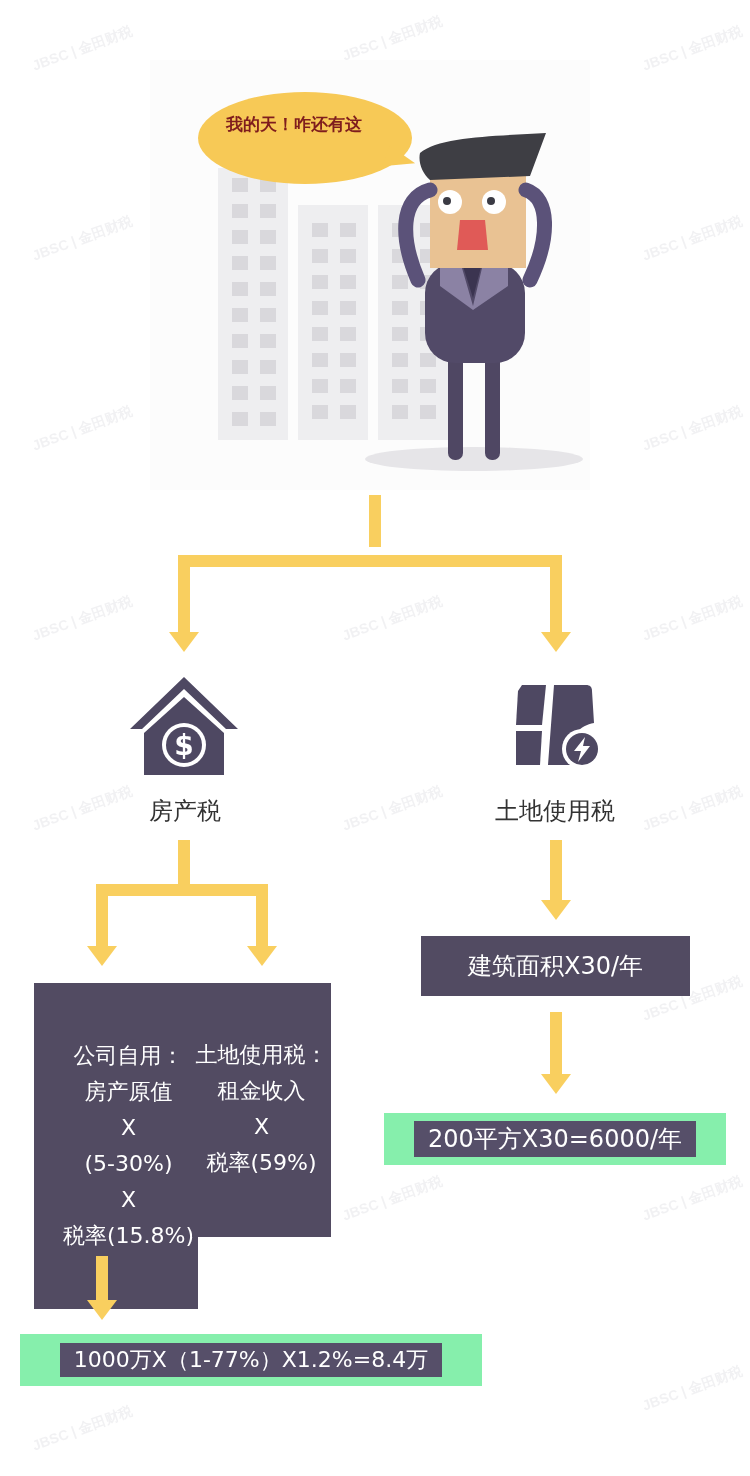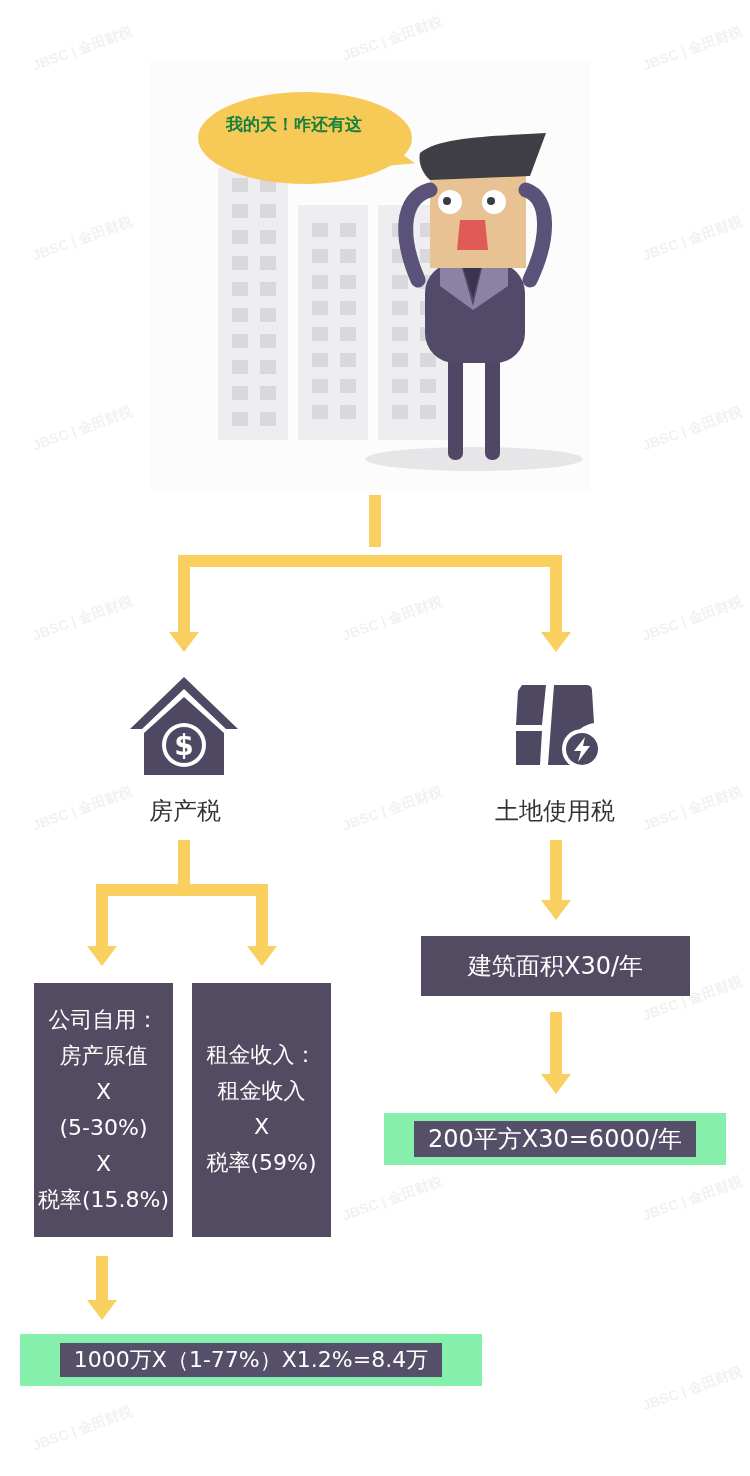--- a/index.html
+++ b/index.html
@@ -19,21 +19,21 @@
       position: absolute; left: 198px; top: 92px; width: 214px; height: 92px;
       background: #f7c956; border-radius: 50%;
     }
     .bubble-tail {
       position: absolute; left: 385px; top: 150px; width: 0; height: 0;
       border-left: 30px solid #f7c956; border-top: 8px solid transparent; border-bottom: 14px solid transparent;
       transform: rotate(20deg);
     }
     .bubble-text {
       position: absolute; left: 226px; top: 110px; width: 170px;
-      color: #15803d; font-size: 17px; font-weight: bold; line-height: 29px;
+      color: #7f1d1d; font-size: 17px; font-weight: bold; line-height: 29px;
     }
     .building { position: absolute; background: #eeeef0; }
     .win { position: absolute; width: 16px; height: 14px; background: #d9d8dc; }
     .arrow-line { position: absolute; background: #f9cf5f; }
     .arrow-head {
       position: absolute; width: 0; height: 0;
       border-left: 15px solid transparent; border-right: 15px solid transparent;
       border-top: 20px solid #f9cf5f;
     }
     .label { position: absolute; color: #333333; font-size: 24px; text-align: center; }
@@ -181,31 +181,31 @@
   </svg>
   <div class="label" style="left:110px;top:795px;width:150px;">房产税</div>
 
   <div class="arrow-line" style="left:178px;top:840px;width:12px;height:52px;"></div>
   <div class="arrow-line" style="left:96px;top:884px;width:172px;height:12px;border-radius:4px;"></div>
   <div class="arrow-line" style="left:96px;top:884px;width:12px;height:66px;"></div>
   <div class="arrow-head" style="left:87px;top:946px;"></div>
   <div class="arrow-line" style="left:256px;top:884px;width:12px;height:66px;"></div>
   <div class="arrow-head" style="left:247px;top:946px;"></div>
 
-  <div class="box" style="left:34px;top:983px;width:139px;height:254px;font-size:22px;line-height:36px;flex-direction:column;">
+  <div class="box" style="left:34px;top:983px;width:139px;height:326px;font-size:22px;line-height:36px;flex-direction:column;padding-left:25px;">
     <div>公司自用：</div>
     <div>房产原值</div>
     <div>X</div>
     <div>(5-30%)</div>
     <div>X</div>
     <div>税率(15.8%)</div>
   </div>
 
   <div class="box" style="left:192px;top:983px;width:139px;height:254px;font-size:22px;line-height:36px;flex-direction:column;justify-content:flex-start;padding-top:54px;box-sizing:border-box;">
-    <div>租金收入：</div>
+    <div>土地使用税：</div>
     <div>租金收入</div>
     <div>X</div>
     <div>税率(59%)</div>
   </div>
 
   <div class="arrow-line" style="left:96px;top:1256px;width:12px;height:46px;"></div>
   <div class="arrow-head" style="left:87px;top:1300px;"></div>
 
   <div class="box box-dark" style="left:20px;top:1334px;width:462px;height:52px;font-size:22px;">
     <span class="inner">1000万X（1-77%）X1.2%=8.4万</span>

